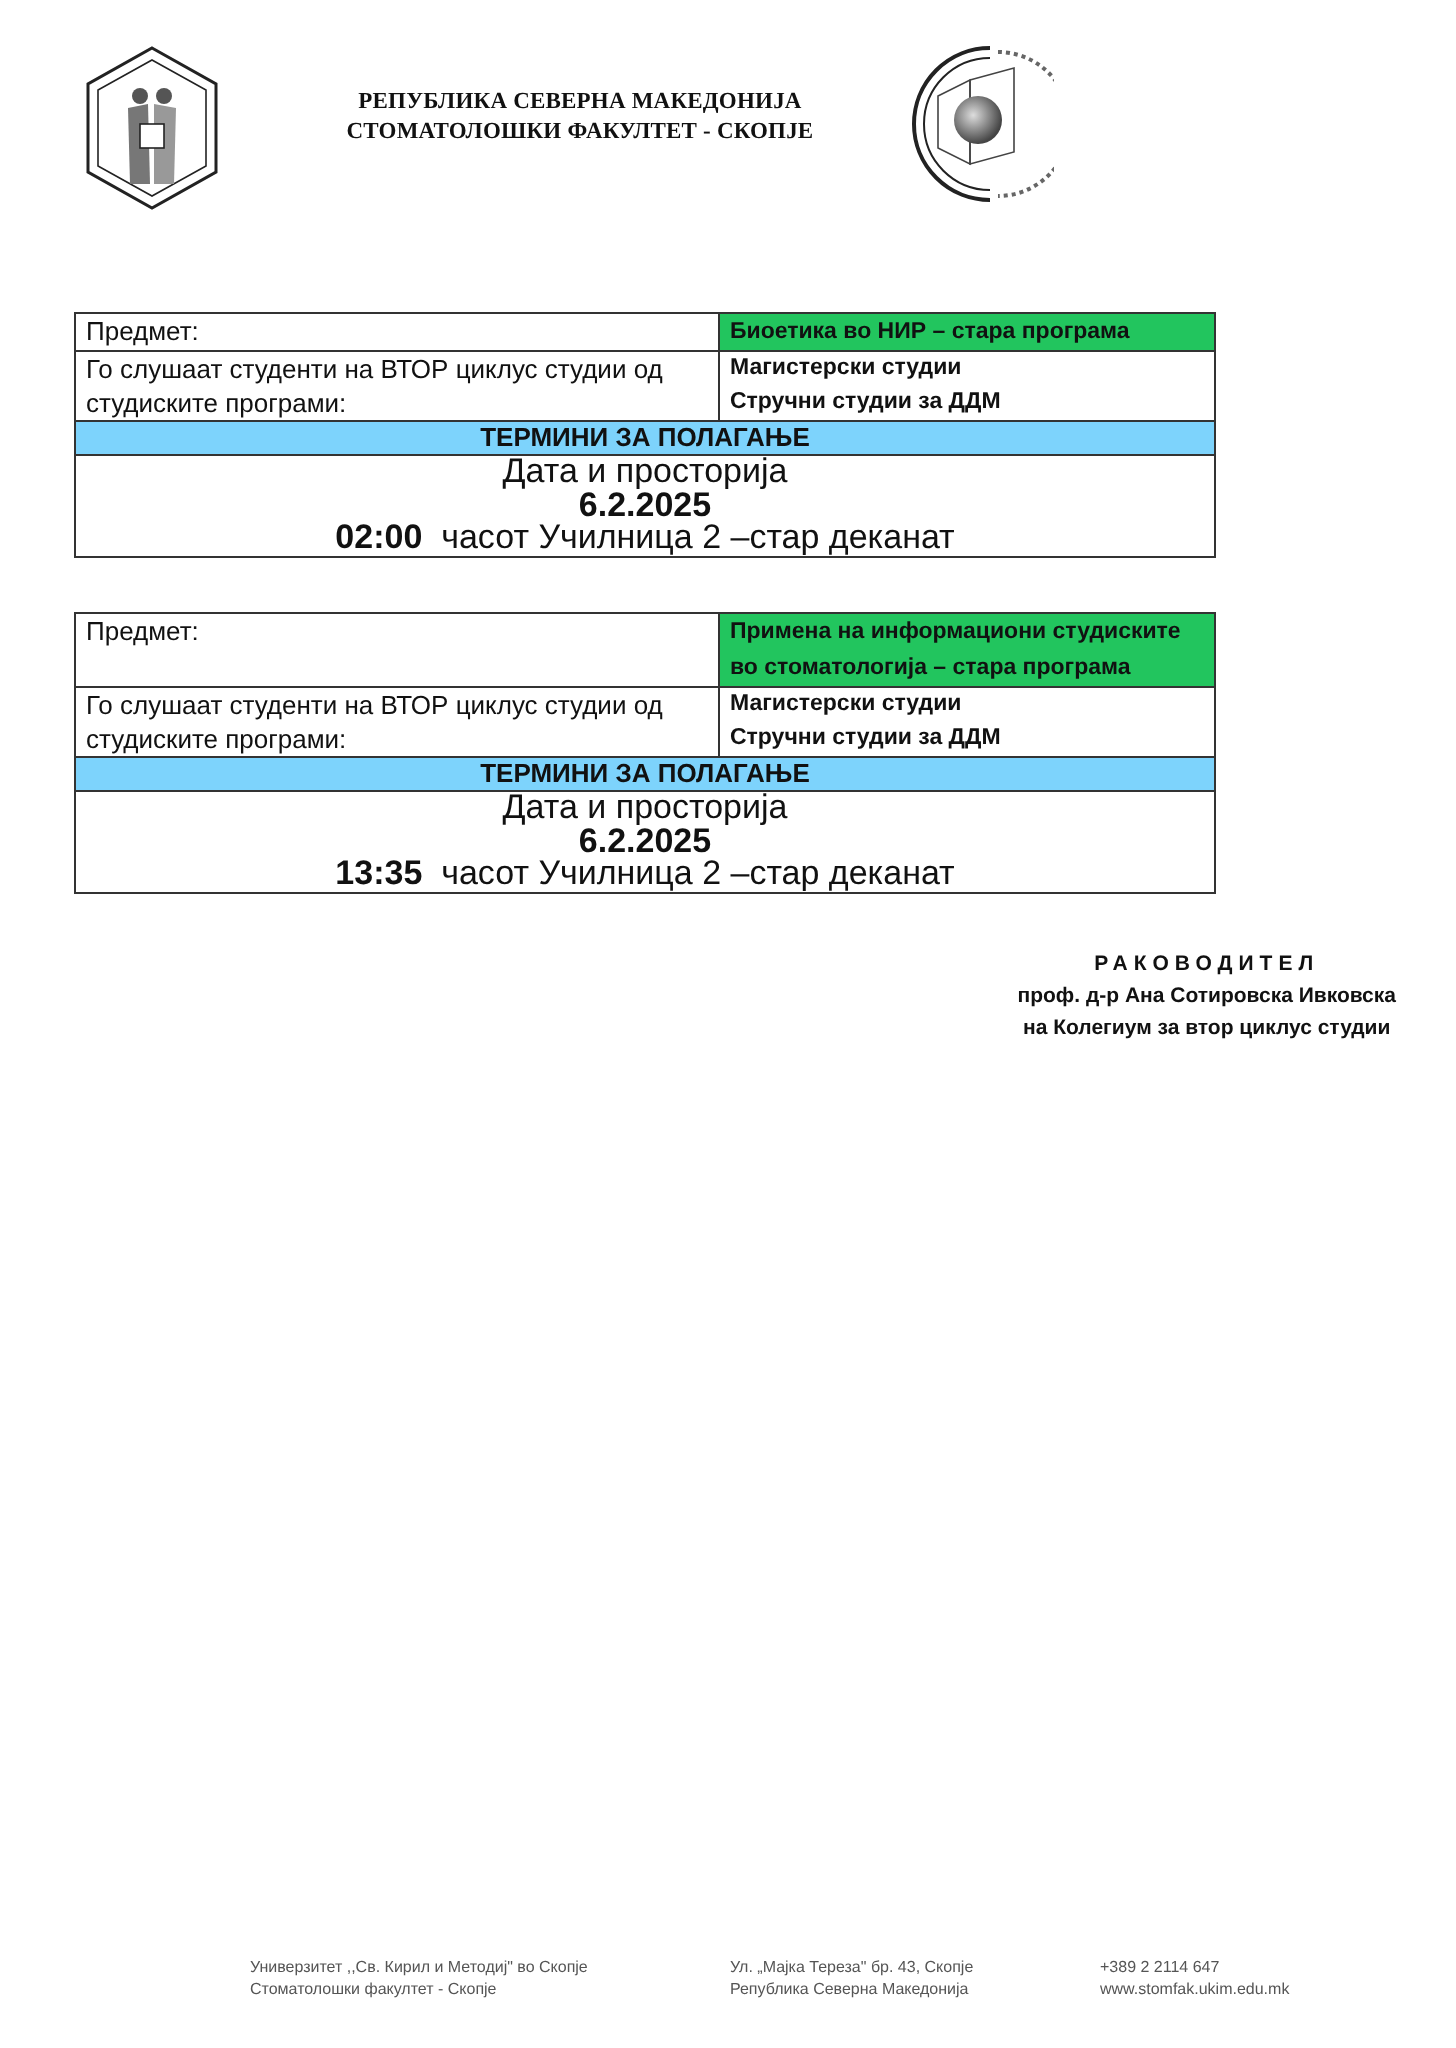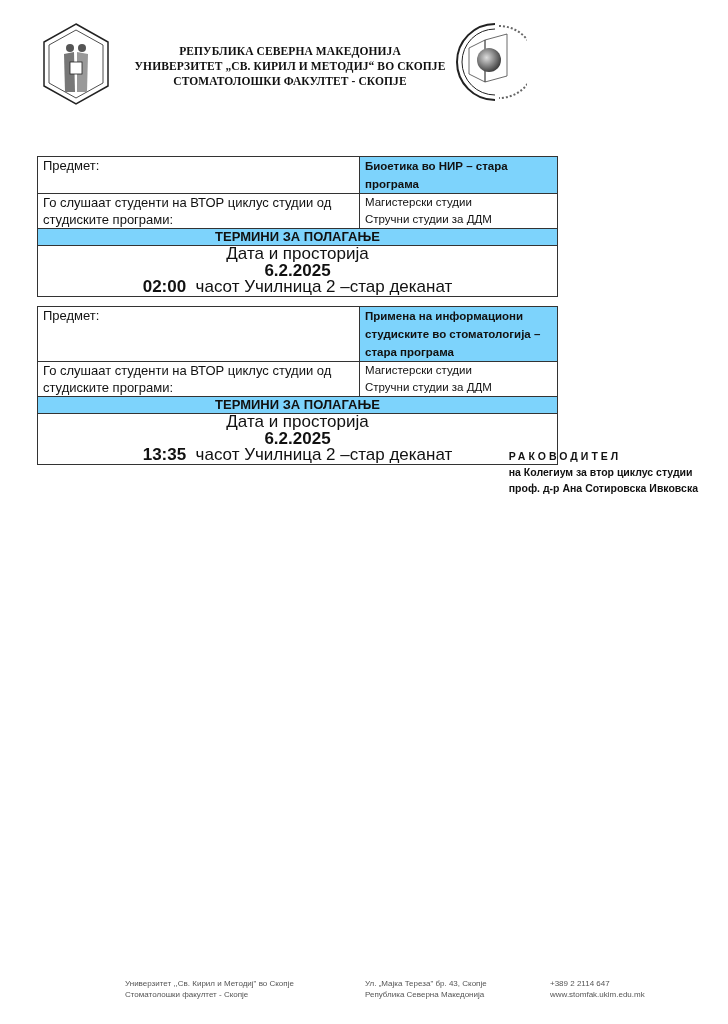--- a/index.html
+++ b/index.html
@@ -1,50 +1,49 @@
 <!DOCTYPE html>
 <html><head>
 <meta charset="utf-8">
 <style>
   html, body { margin: 0; padding: 0; background: #ffffff; }
   body { width: 728px; height: 1024px; position: relative; overflow: hidden; font-family: "Liberation Sans", sans-serif; color: #111; }
   .logo-left { position: absolute; left: 40px; top: 22px; width: 72px; height: 84px; }
   .logo-right { position: absolute; left: 455px; top: 18px; width: 72px; height: 92px; }
   .header-text { position: absolute; left: 110px; top: 44px; width: 360px; text-align: center; font-family: "Liberation Serif", serif; font-weight: bold; font-size: 11.5px; line-height: 15px; letter-spacing: 0.1px; }
-  table.exam { position: absolute; left: 37px; width: 521px; border-collapse: collapse; font-size: 12.5px; }
+  table.exam { position: absolute; left: 37px; width: 571px; border-collapse: collapse; font-size: 12.5px; }
   table.exam td { border: 1px solid #333; padding: 0 5px; vertical-align: top; }
   .t1 { top: 156px; }
   .t2 { top: 306px; }
   td.label { width: 311px; font-size: 13px; line-height: 17px; }
-  td.subject { background: #7dd3fc; font-weight: bold; font-size: 11.5px; line-height: 18px; }
-  td.programs { font-size: 11.5px; line-height: 17px; }
+  td.subject { background: #22c55e; font-weight: bold; font-size: 11.5px; line-height: 18px; }
+  td.programs { font-size: 11.5px; line-height: 17px; font-weight: bold; }
   td.band { background: #7dd3fc; text-align: center; font-weight: bold; font-size: 13px; line-height: 16px; }
   td.terms { text-align: center; font-size: 17px; line-height: 16.5px; padding-bottom: 1px; }
   .bold { font-weight: bold; text-align: center; }
-  .signature { position: absolute; right: 30px; top: 448px; text-align: left; font-weight: bold; font-size: 10.5px; line-height: 16px; }
+  .signature { position: absolute; right: 30px; top: 474px; text-align: center; font-weight: bold; font-size: 10.5px; line-height: 16px; }
   .signature .role { letter-spacing: 3px; }
   .footer { position: absolute; top: 978px; font-size: 8px; line-height: 11px; color: #555; }
   .f1 { left: 125px; } .f2 { left: 365px; } .f3 { left: 550px; }
 </style>
 </head>
 <body>
 
 <svg class="logo-left" viewBox="0 0 72 84">
   <polygon points="36,2 68,20 68,64 36,82 4,64 4,20" fill="none" stroke="#222" stroke-width="1.5"></polygon>
   <polygon points="36,8 63,23 63,61 36,76 9,61 9,23" fill="none" stroke="#222" stroke-width="0.8"></polygon>
   <rect x="26" y="22" width="8" height="8" rx="4" fill="#555"></rect>
   <rect x="38" y="22" width="8" height="8" rx="4" fill="#555"></rect>
   <path d="M24 32 L34 30 L35 70 L25 70 Z" fill="#777"></path>
   <path d="M37 30 L48 32 L47 70 L37 70 Z" fill="#999"></path>
   <rect x="30" y="40" width="12" height="12" fill="#fff" stroke="#222" stroke-width="0.8"></rect>
 </svg>
 
 <div class="header-text">
   <div>РЕПУБЛИКА СЕВЕРНА МАКЕДОНИЈА</div>
-  <div>УНИВЕРЗИТЕТ „СВ. КИРИЛ И МЕТОДИЈ“ ВО СКОПЈЕ</div>
   <div>СТОМАТОЛОШКИ ФАКУЛТЕТ - СКОПЈЕ</div>
 </div>
 
 <svg class="logo-right" viewBox="0 0 72 92">
   <defs>
     <radialGradient id="g1" cx="40%" cy="40%" r="60%">
       <stop offset="0%" stop-color="#ddd"></stop>
         <stop offset="100%" stop-color="#444"></stop>
     </radialGradient>
   </defs>
@@ -103,22 +102,22 @@
       <div>Дата и просторија</div>
       <div class="bold">6.2.2025</div>
       <div><span class="bold">13:35</span>&nbsp; <span>часот Училница 2 –стар деканат</span></div>
     </td>
   </tr>
 </tbody>
   </table>
 
 <div class="signature">
   <div class="role">РАКОВОДИТЕЛ</div>
+  <div>проф. д-р Ана Сотировска Ивковска</div>
   <div>на Колегиум за втор циклус студии</div>
-  <div>проф. д-р Ана Сотировска Ивковска</div>
 </div>
 
 <div class="footer f1">
   <div>Универзитет ,,Св. Кирил и Методиј" во Скопје</div>
   <div>Стоматолошки факултет - Скопје</div>
 </div>
 <div class="footer f2">
   <div>Ул. „Мајка Тереза" бр. 43, Скопје</div>
   <div>Република Северна Македонија</div>
 </div>

